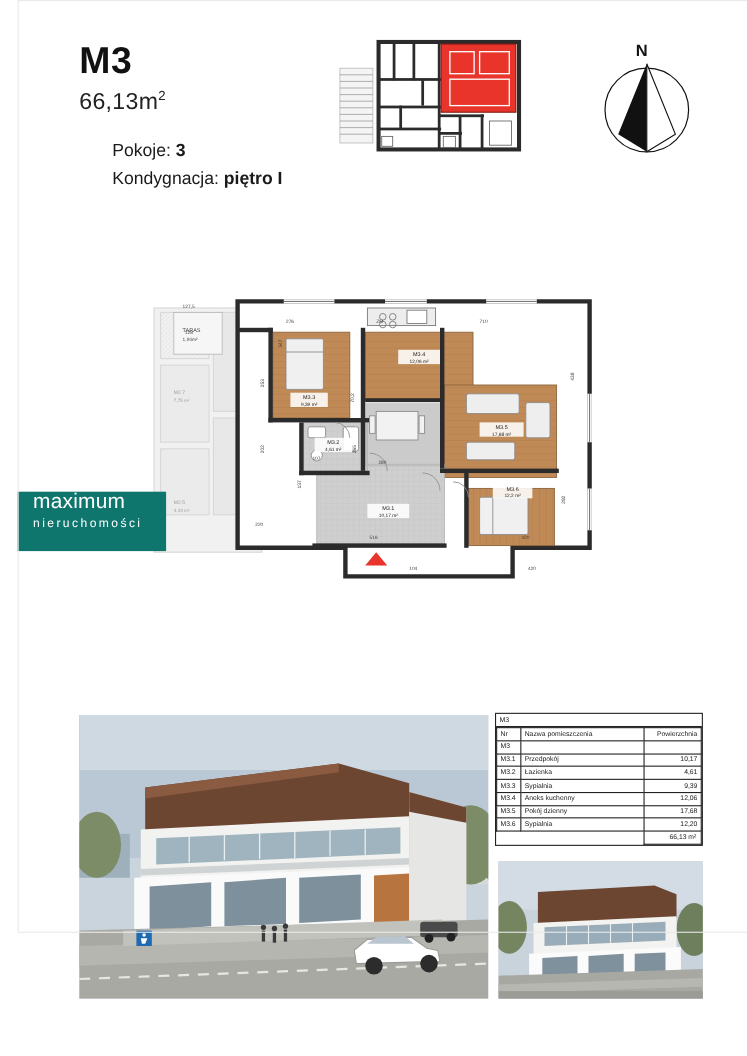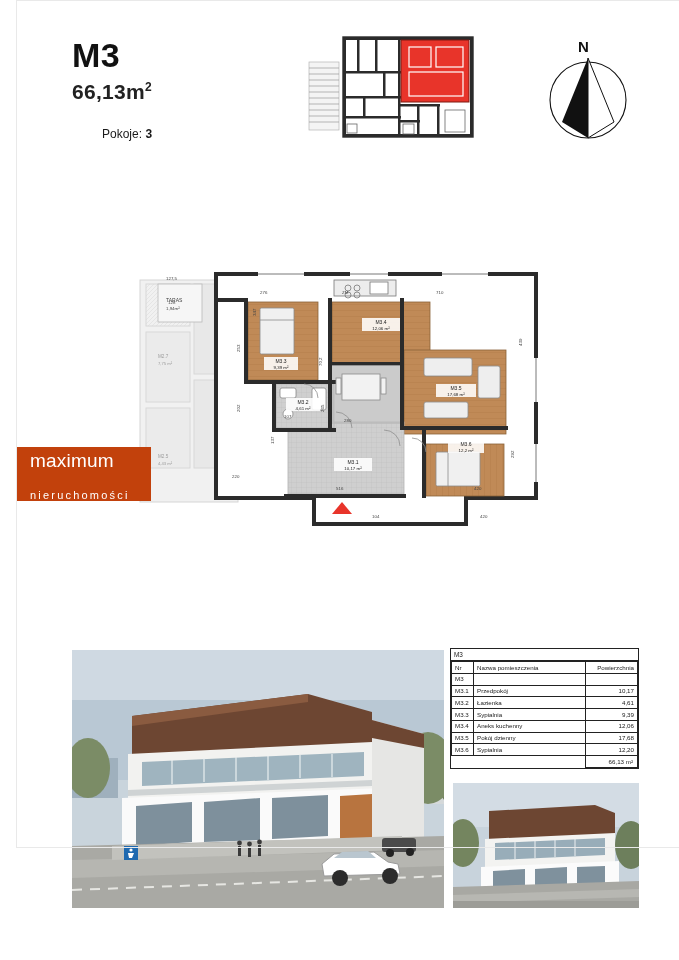--- a/index.html
+++ b/index.html
@@ -29,35 +29,35 @@
   }
   .title-block { line-height: 1; }
   .apt-code {
     font-size: 34px;
     font-weight: bold;
     letter-spacing: 0.5px;
     color: #111;
   }
   .apt-area {
     font-size: 21px;
-    font-weight: bold;
+    font-weight: normal;
     color: #222;
     margin-top: 9px;
     letter-spacing: 0.3px;
   }
   .apt-area sup { font-size: 12px; vertical-align: super; }
   .addr-block {
     margin-top: 23px;
     font-size: 10.5px;
     line-height: 1.55;
     color: #1a1a1a;
   }
   .addr-label { font-weight: normal; }
   .addr-street { font-weight: bold; font-size: 11px; }
-  .meta-line { font-size: 12px; padding-left: 30px; }
+  .meta-line { font-size: 16px; padding-left: 30px; }
   .meta-line b { font-weight: bold; }
 
   
   .keyplan {
     position: absolute;
     left: 281px; top: 34px;
     width: 186px; height: 110px;
   }
   .keyplan svg { display: block; }
 
@@ -81,26 +81,25 @@
     left: 120px; top: 262px;
     width: 440px; height: 285px;
   }
   .planwrap svg { display: block; }
 
   
   .logo {
     position: absolute;
     left: 0px; top: 447px;
     width: 135px; height: 54px;
-    background: #c2410c;
+    background: #0f766e;
     display: flex;
     flex-direction: column;
-    justify-content: flex-end;
+    justify-content: flex-start;
     padding-left: 14px;
-    gap: 15px;
   }
   .logo-main {
     font-size: 19px;
     color: #fff;
     font-weight: normal;
     letter-spacing: 0.2px;
     line-height: 1;
   }
   .logo-sub {
     font-size: 11px;
@@ -177,20 +176,21 @@
 
 <div class="page">
 
   <div class="header">
     <div class="title-block">
       <div class="apt-code">M3</div>
       <div class="apt-area"><span>66,13m</span><sup>2</sup></div>
     </div>
     <div class="addr-block">
       <div class="meta-line"><span>Pokoje:</span> <b>3</b></div>
+      <div class="meta-line"><span>Kondygnacja:</span> <b>piętro I</b></div>
     </div>
   </div>
 
   <div class="keyplan">
     <svg width="186" height="110" viewBox="0 0 186 110">
       <g stroke="#2b2b2b" stroke-width="1" fill="#ffffff">
         <rect x="46" y="3" width="130" height="100" fill="#ffffff" stroke="#2b2b2b" stroke-width="1.4"></rect>
       </g>
 
       <g stroke="#9a9a9a" stroke-width="0.7" fill="none">

